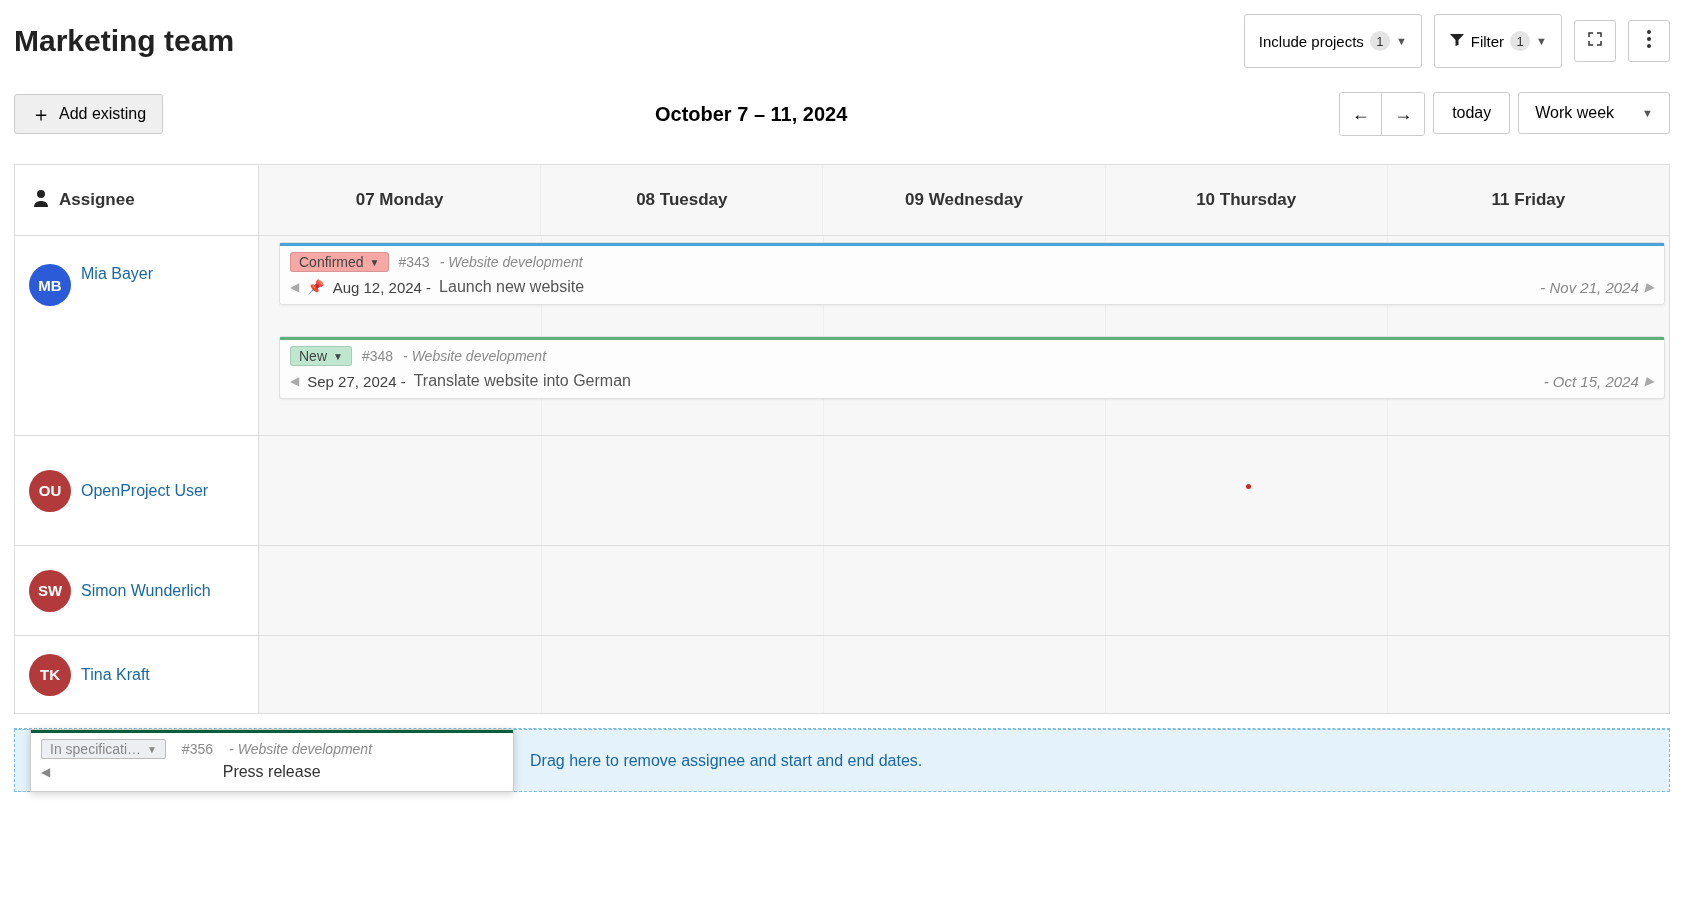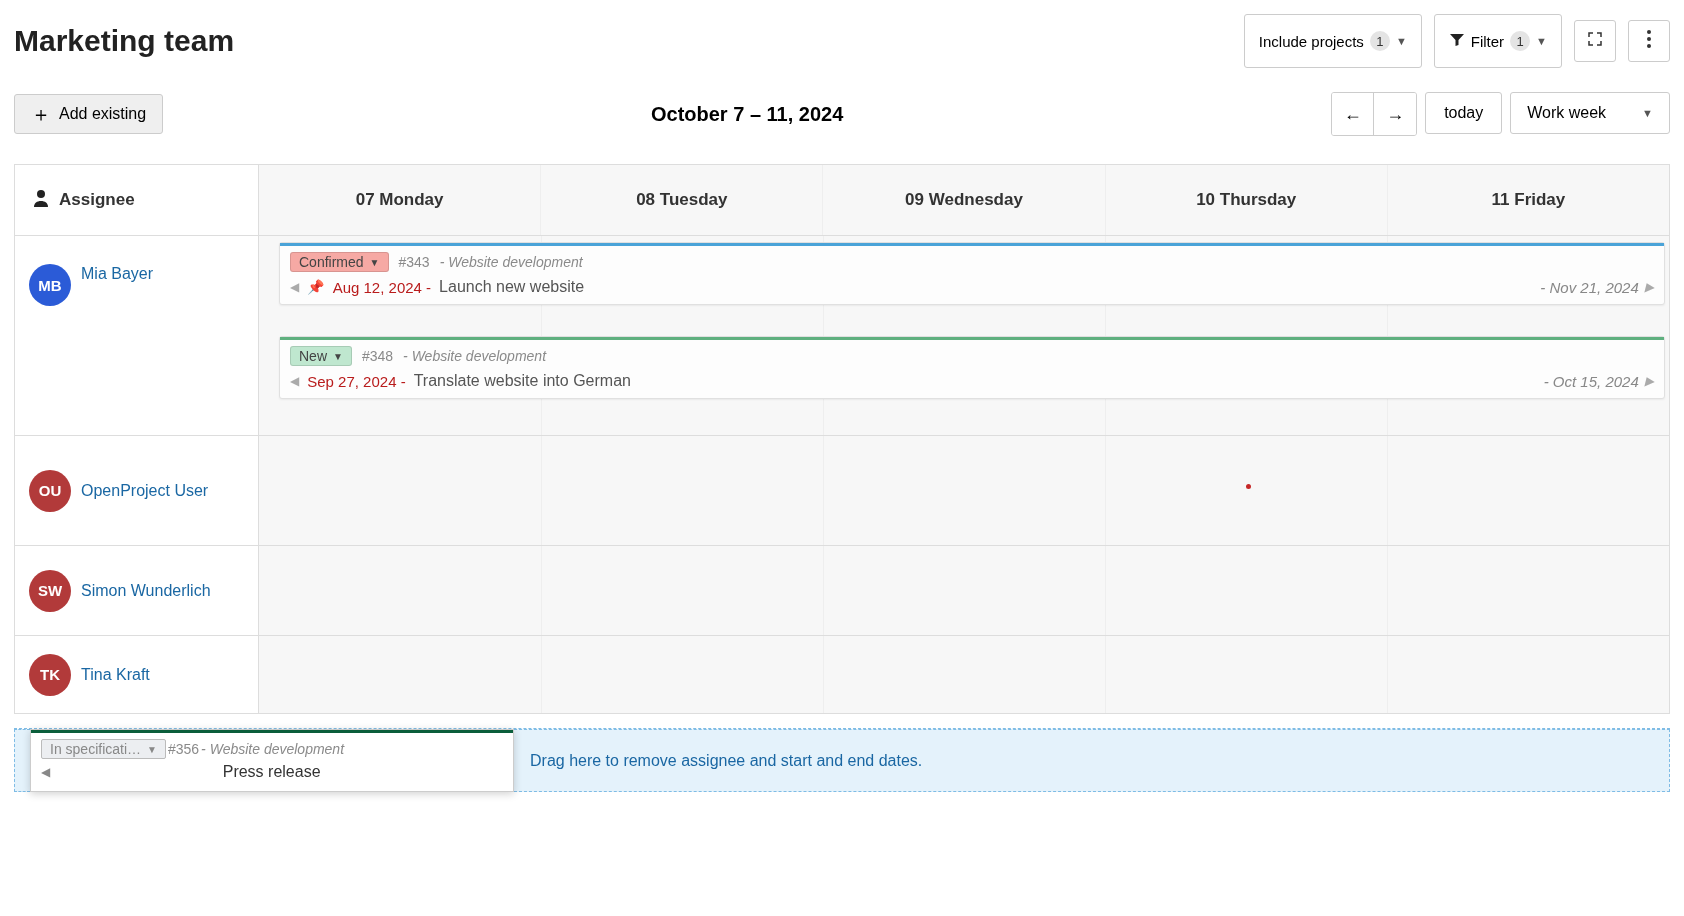--- a/index.html
+++ b/index.html
@@ -79,21 +79,21 @@
     text-align:center;
     font-size:20px;
     font-weight:700;
     color:#000000;
   }
   .sub-right { display:flex; gap:8px; }
   .nav-group { display:flex; border:1px solid #ccc; border-radius:3px; overflow:hidden; }
   .nav-group .nav-btn { border:none; width:42px; height:42px; background:#fff; display:flex; align-items:center; justify-content:center; cursor:pointer; font-size:18px;}
   .nav-group .nav-btn:first-child { border-right:1px solid #ccc; }
   .plain-btn { border:1px solid #ccc; background:#fff; padding:0 18px; height:42px; border-radius:3px; font-size:16px; }
-  .select-btn { display:inline-flex; align-items:center; gap:36px; border:1px solid #ccc; background:#fff; padding:0 16px; height:42px; border-radius:3px; font-size:16px;}
+  .select-btn { display:inline-flex; align-items:center; gap:28px; border:1px solid #ccc; background:#fff; padding:0 16px; height:42px; border-radius:3px; font-size:16px;}
 
   
   .planner {
     border:1px solid #ddd;
   }
   .planner-header { display:flex; height:70px; }
   .assignee-col {
     width:244px;
     flex:0 0 244px;
     border-right:1px solid #ddd;
@@ -157,21 +157,21 @@
     color:#444;
   }
   .status-pill .caret { font-size:10px; }
   .wp-id { color:#8a8a8a; }
   .wp-proj { font-style:italic; color:#8a8a8a; }
   .card-bottom { display:flex; align-items:center; gap:8px; margin-top:6px; color:#555; font-size:15px;}
   .card-bottom .title-text { color:#555; font-size:16px; }
   .card-bottom .end { margin-left:auto; color:#888; font-style:italic; display:flex; gap:6px; align-items:center; }
   .chev { color:#aaa; font-size:12px; }
   .pin { color:#bbb; font-size:14px; }
-  .start-date { color:#b91c1c; }
+  .start-date { color:#404040; }
 
   
   .drop-row { display:flex; border-top:1px dashed #7fbce5; min-height:64px; }
   .drop-card-wrap { width:484px; position:relative; }
   .drop-lane {
     flex:1; display:flex; align-items:center; padding-left:16px;
     border:1.5px dashed #7fbce5; border-left:none; background:#e4f2fb;
     color:#1a67a3; font-size:16px;
   }
   .floating-card {
@@ -352,21 +352,21 @@
     </div>
     <div class="lane"></div>
   </div>
 </div>
 
 <div class="drop-row" style="margin-top:14px; position:relative;">
   <div style="width:16px; border:1.5px dashed #7fbce5; border-right:none; background:#e4f2fb;"></div>
   <div class="drop-card-wrap">
     <div class="floating-card">
       <div class="bar"></div>
-      <div class="card-top" style="display:flex;gap:2px;align-items:center;">
+      <div class="card-top" style="display:flex;gap:16px;align-items:center;">
         <span class="select-pill">
           <span>In specificati…</span>
           <span style="font-size:10px;">▼</span>
         </span>
         <span class="wp-id">#356</span>
         <span class="wp-proj">- <span>Website development</span></span>
       </div>
       <div class="title-row">
         <span class="chev" style="margin-right:auto;color:#888;">◀</span>
         <span style="color:#333;font-size:16px;text-align:right;">Press release</span>

